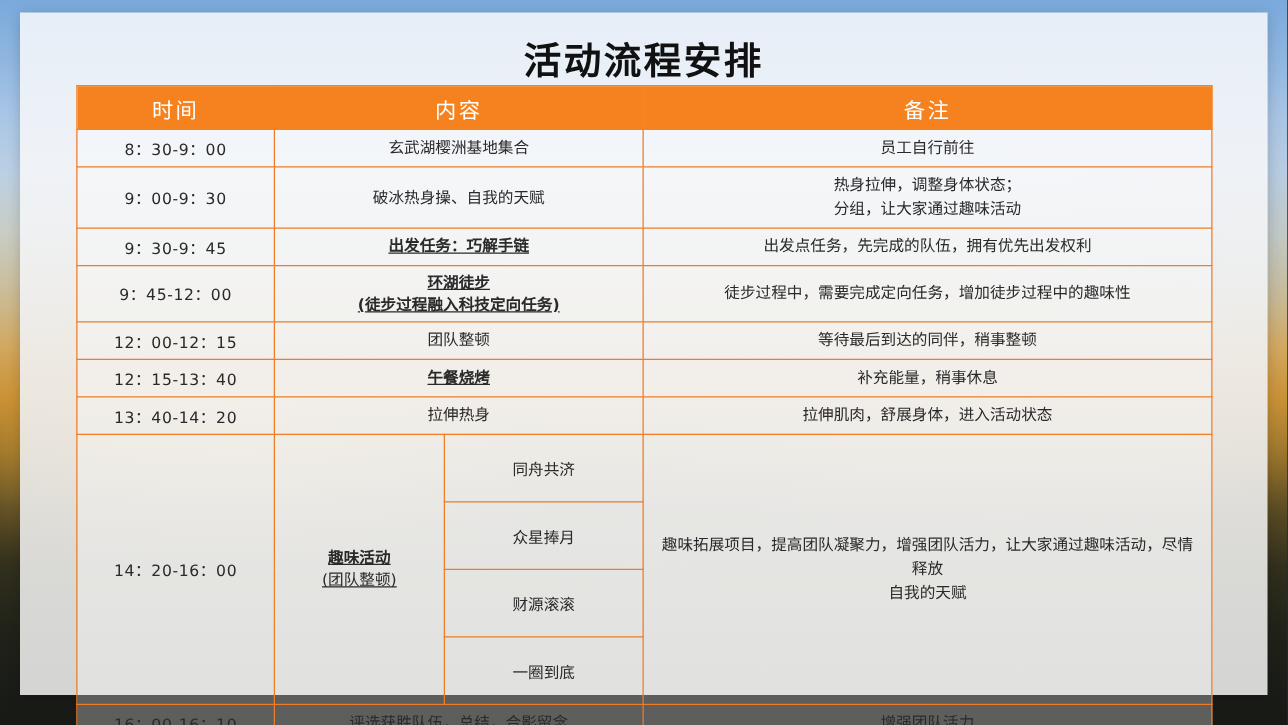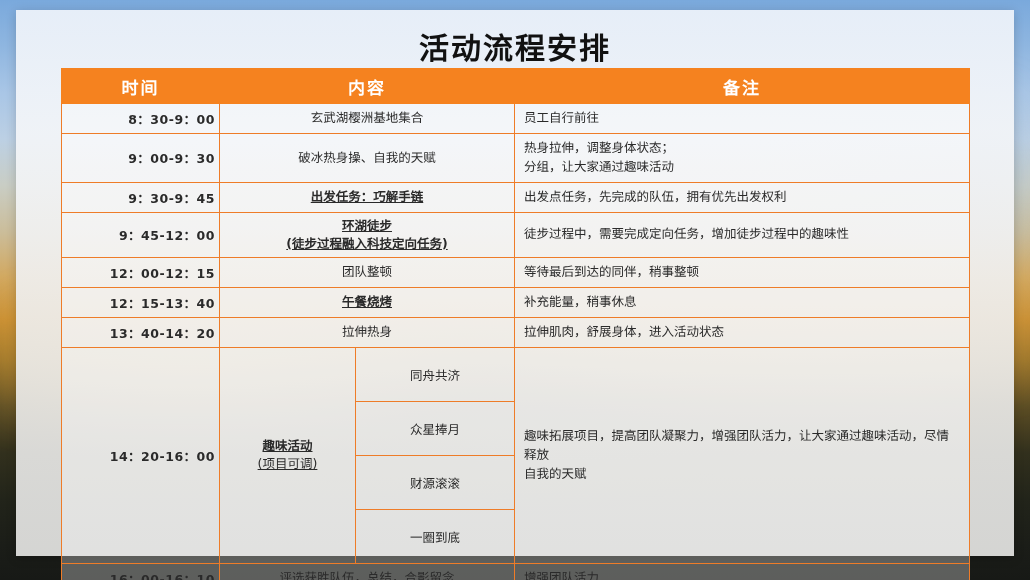--- a/index.html
+++ b/index.html
@@ -68,34 +68,34 @@
     border-collapse:collapse;
     table-layout:fixed;
   }
   #sched th,#sched td{
     border:1px solid #ee7c28;
     font-size:12.5px;color:#2a2a2a;
     background:rgba(255,255,255,.30);
   }
   #sched thead th{
     background:#f5821f;border-color:#f5821f;
-    color:#fff;font-size:17px;font-weight:bold;
+    color:#fff;font-size:17px;font-weight:normal;
     letter-spacing:2px;text-align:center;
     height:34px;padding:0;
   }
   td.time{
-    text-align:right;height:29px;padding:0 4px;
-    font-size:13px;letter-spacing:.5px;font-weight:bold;
+    text-align:center;height:29px;padding:0 4px;
+    font-size:13px;letter-spacing:.5px;
   }
   td.content{
     text-align:center;padding:4px 6px;line-height:1.45;
   }
   td.content.b{font-weight:bold;text-decoration:underline;}
   td.remark{
-    text-align:left;padding:5px 9px;line-height:1.5;
+    text-align:center;padding:5px 9px;line-height:1.5;
   }
   td.sub{
     text-align:center;height:29px;padding:12px 4px;
   }
   .cw-time{width:158px;}
   .cw-remark{width:455px;}
   .cw-fun{width:136px;}
   .cw-sub{width:159px;}
   .small{font-weight:normal;font-size:12.5px;}
 </style>
@@ -169,21 +169,21 @@
       <tr>
         <td class="time">13：40-14：20</td>
         <td class="content" colspan="2">拉伸热身</td>
         <td class="remark">拉伸肌肉，舒展身体，进入活动状态</td>
       </tr>
 
       <tr>
         <td class="time" rowspan="4">14：20-16：00</td>
         <td class="content b" rowspan="4">
           <div>趣味活动</div>
-          <div class="small">(项目可调)</div>
+          <div class="small">(团队整顿)</div>
         </td>
         <td class="sub">同舟共济</td>
         <td class="remark" rowspan="4">
           <div>趣味拓展项目，提高团队凝聚力，增强团队活力，让大家通过趣味活动，尽情释放</div>
           <div>自我的天赋</div>
         </td>
       </tr>
       <tr>
         <td class="sub">众星捧月</td>
       </tr>

